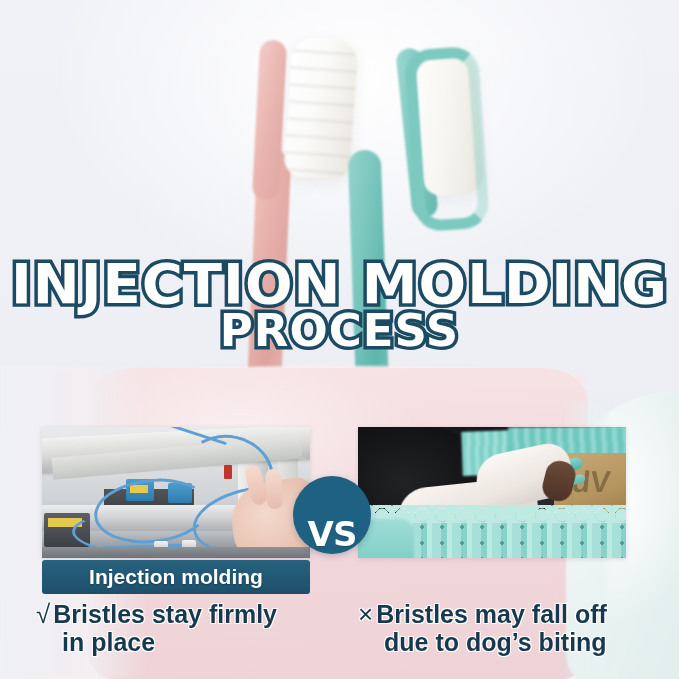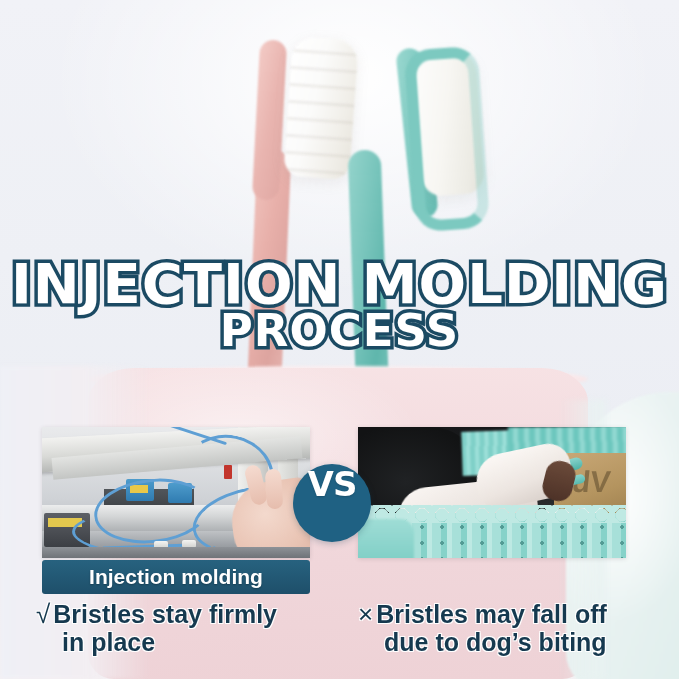--- a/index.html
+++ b/index.html
@@ -387,25 +387,25 @@
   .gb-left-teal {
     position: absolute; left: -4px; top: 92px; width: 60px; height: 44px;
     background: linear-gradient(180deg, #9fddd6 0%, #7ecec5 100%);
     border-radius: 10px 14px 0 0;
     filter: blur(0.8px);
   }
 
   
   .vs-badge {
     position: absolute;
-    left: 293px; top: 464px;
+    left: 293px; top: 476px;
     width: 78px; height: 78px;
     border-radius: 50%;
     background: #1f6183;
-    display: flex; align-items: flex-start; justify-content: center;
+    display: flex; align-items: flex-end; justify-content: center;
     box-shadow: 0 2px 6px rgba(20,60,80,0.25);
   }
   .vs-badge span {
     color: #ffffff;
     font-weight: 800;
     font-size: 34px;
     font-family: "DejaVu Sans", sans-serif;
     letter-spacing: -1px;
     text-shadow: 0 1px 2px rgba(0,0,0,0.18);
   }

